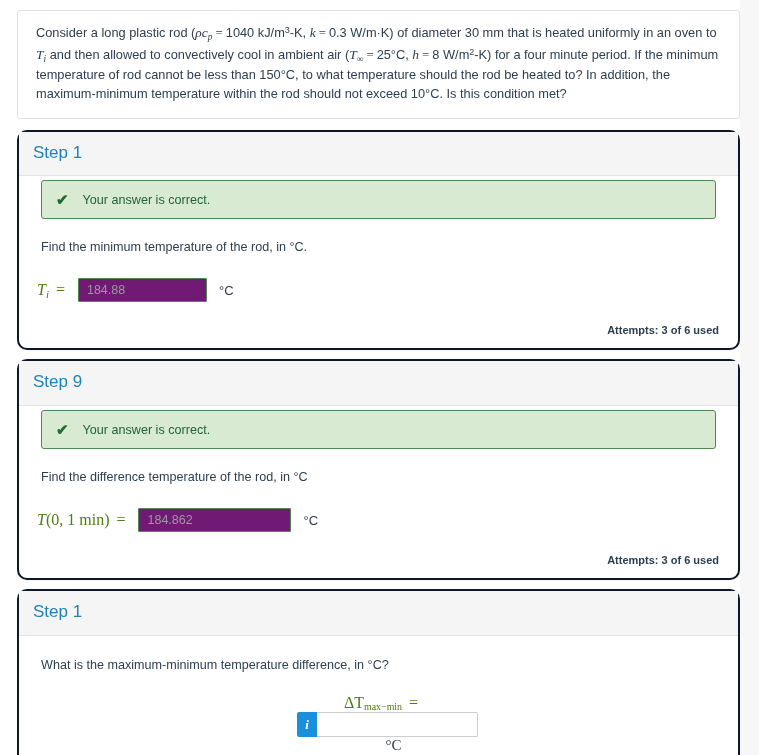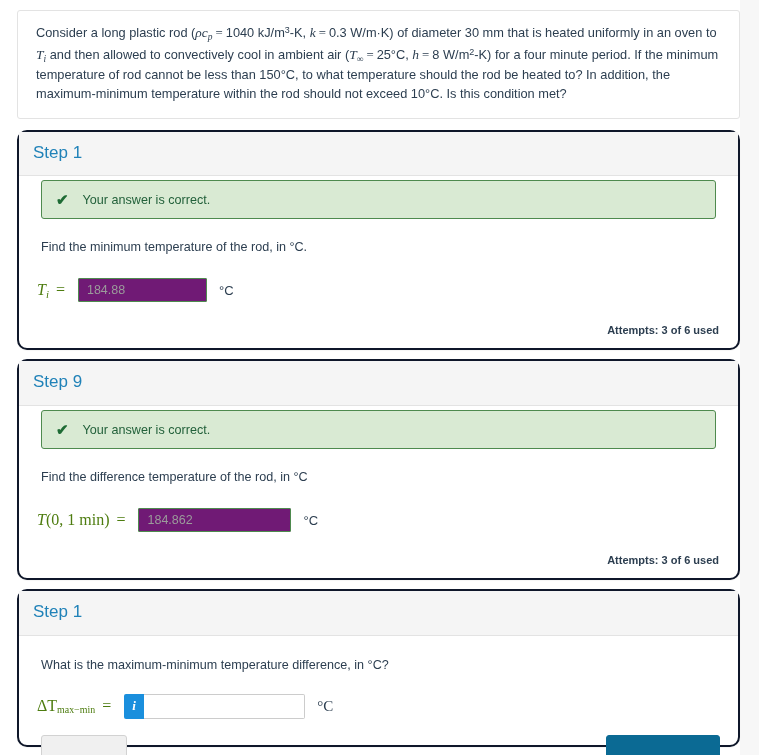--- a/index.html
+++ b/index.html
@@ -261,21 +261,21 @@
         <span class="unit">°C</span>
       </div>
       <div class="attempts">Attempts: 3 of 6 used</div>
     </div>
 
     <div class="card">
       <div class="card-header">
         <div class="step-title">Step 1</div>
       </div>
       <div class="question" style="padding-top:22px;">What is the maximum-minimum temperature difference, in °C?</div>
-      <div class="answer-row" style="padding-top:22px;">
+      <div class="answer-row" style="padding-top:22px;flex-direction:column;">
         <span class="answer-label"><span>ΔT</span><span class="lbl-sub-up">max−min</span><span class="eq-sign">=</span></span>
         <div class="input-wrap">
           <span class="info-addon">i</span>
           <input class="field-empty" type="text" value="" style="">
         </div>
         <span class="unit unit-serif">°C</span>
       </div>
       <div class="btn-row">
         <div class="btn-secondary"></div>
         <div class="btn-primary"></div>

